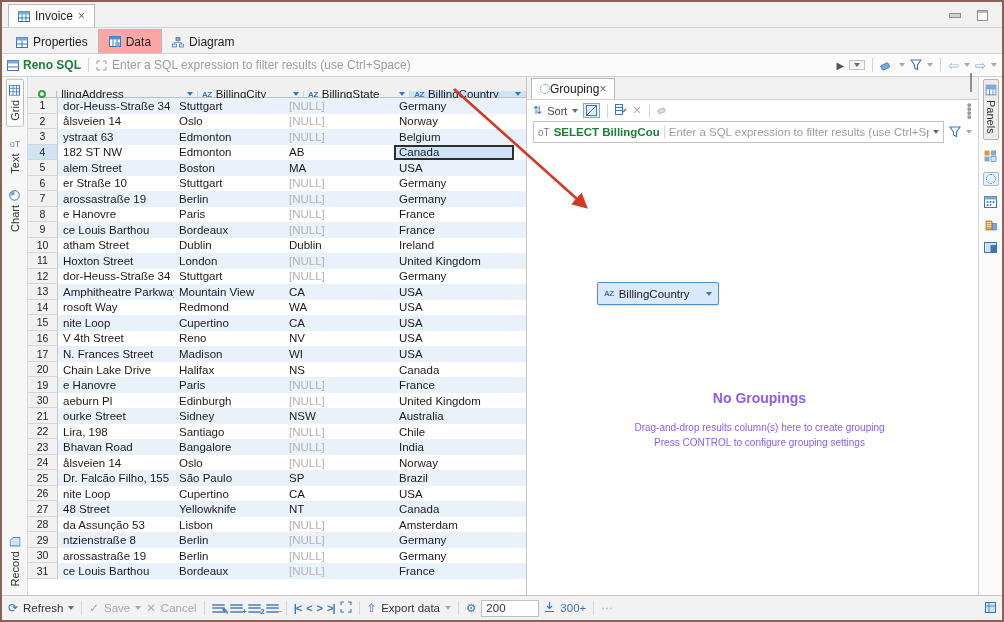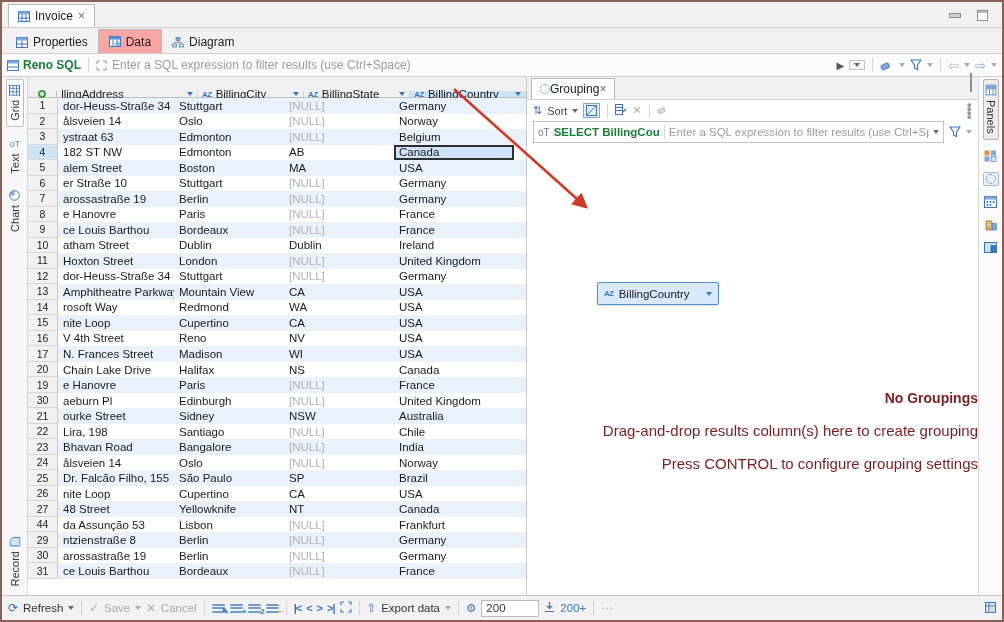--- a/index.html
+++ b/index.html
@@ -77,23 +77,23 @@
   .gpfilter { flex:1; height:22px; border:1px solid #c2c2c2; background:#fff; display:flex; align-items:center; font-size:11.5px; padding:0 4px; gap:4px; overflow:hidden; }
   .otic { color:#7a7a7a; font-size:10px; flex:none; }
   .selprefix { color:#188038; font-weight:bold; white-space:nowrap; flex:none; }
   .fdiv { width:1px; height:14px; background:#d8d8d8; flex:none; }
   .fplace { color:#9c9c9c; white-space:nowrap; overflow:hidden; flex:1; }
   .gpcontent { flex:1; position:relative; }
   .chip { position:absolute; left:70px; top:136px; width:122px; height:23px;
     background:#d9e9fa; border:1px solid #4f8fce; border-radius:2px;
     display:flex; align-items:center; gap:5px; padding:0 6px; font-size:11.5px; box-shadow:0 1px 2px rgba(0,0,0,0.15); }
   .chip .caret { margin-left:auto; }
-  .empty { position:absolute; top:244px; left:14px; right:0; text-align:right; color:#7f1d1d; }
+  .empty { position:absolute; top:244px; left:14px; right:0; text-align:center; color:#8b5cf6; }
   .empty .t { font-size:14px; font-weight:bold; margin-bottom:16px; }
-  .empty .d { font-size:15px; margin:16px 0; }
+  .empty .d { font-size:10px; margin:4px 0; }
   
   .rstrip { width:24px; flex:none; border-left:1px solid #d8d8d8; background:#fafafa;
     display:flex; flex-direction:column; align-items:center; padding-top:2px; gap:9px; }
   .ptab { writing-mode:vertical-rl; font-size:11px; color:#333; border:1px solid #b5b5b5; background:#ececec;
     border-radius:2px; padding:5px 1px; display:flex; align-items:center; gap:4px; }
   .ptab .ic { transform:rotate(-90deg); }
   .ricon { width:16px; height:14px; display:flex; align-items:center; justify-content:center; }
   .ricon.pressed { border:1px solid #9fb9d8; background:#e8f0fa; border-radius:2px; }
   
   .status { height:25px; border-top:1px solid #c5c5c5; background:#f2f2f2;
@@ -491,27 +491,27 @@
           </div>
           <div class="trow odd">
             <div class="numcell">27</div>
             <div class="cell c-addr">48 Street</div>
             <div class="cell c-city">Yellowknife</div>
             <div class="cell c-state">NT</div>
             <div class="cell c-country">Canada</div>
             <div class="cell c-sliver"></div>
           </div>
           <div class="trow">
-            <div class="numcell">44</div>
+            <div class="numcell">28</div>
             <div class="cell c-addr">da Assunção 53</div>
             <div class="cell c-city">Lisbon</div>
             <div class="cell c-state">
               <span class="nullv">[NULL]</span>
             </div>
-            <div class="cell c-country">Frankfurt</div>
+            <div class="cell c-country">Amsterdam</div>
             <div class="cell c-sliver"></div>
           </div>
           <div class="trow odd">
             <div class="numcell">29</div>
             <div class="cell c-addr">ntzienstraße 8</div>
             <div class="cell c-city">Berlin</div>
             <div class="cell c-state">
               <span class="nullv">[NULL]</span>
             </div>
             <div class="cell c-country">Germany</div>
@@ -702,21 +702,21 @@
     <span class="sep"></span>
     <span class="blue">⇧</span>
     <span>Export data</span>
     <span class="caret lite"></span>
     <span class="sep"></span>
     <span class="blue">⚙</span>
     <span class="fetchbox">200</span>
     <span><svg width="11" height="11" viewBox="0 0 11 11">
           <path d="M5.5 0 V6 M3 4 L5.5 6.5 L8 4 M1 9.5 H10" stroke="#3b74c0" fill="none" stroke-width="1.2"></path>
         </svg></span>
-    <span class="blue">200+</span>
+    <span class="blue">300+</span>
     <span class="sep"></span>
     <span class="grayt">⋯</span>
     <span style="margin-left:auto;"><svg width="11" height="11" viewBox="0 0 11 11">
           <rect x="0.5" y="0.5" width="10" height="10" fill="#cfe3f7" stroke="#3b74c0"></rect>
           <path d="M0.5 4 H10.5 M4 0.5 V10.5" stroke="#3b74c0" stroke-width="0.8"></path>
         </svg></span>
   </div>
 
 </div>
 

